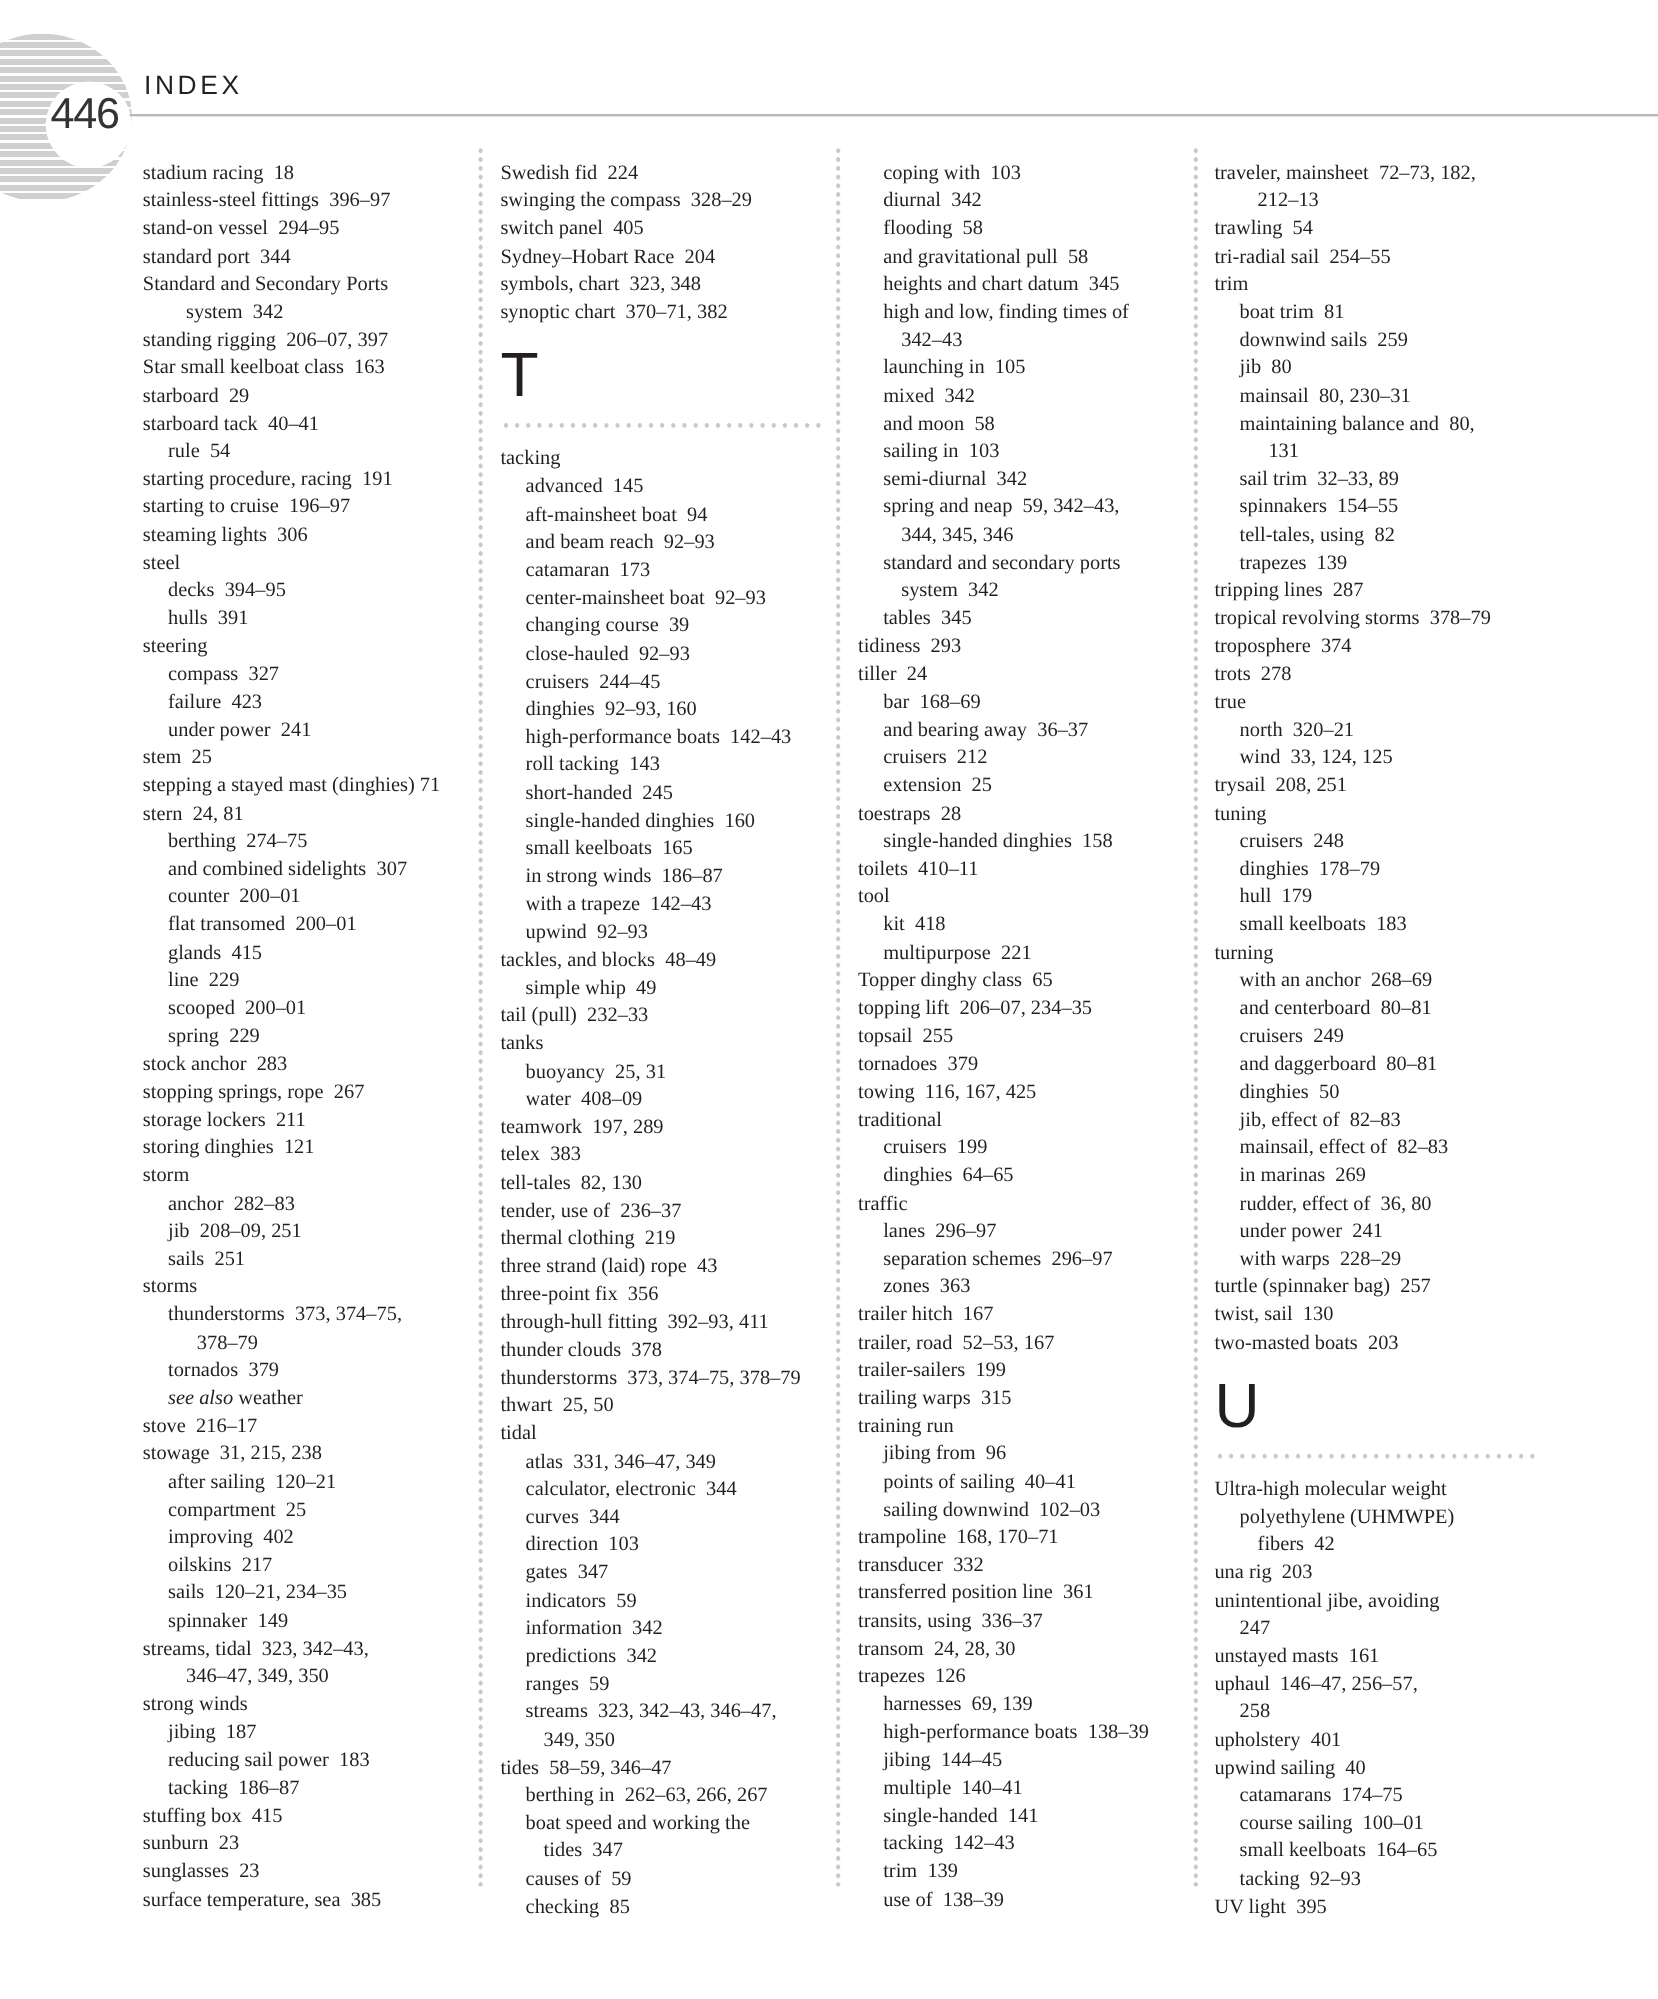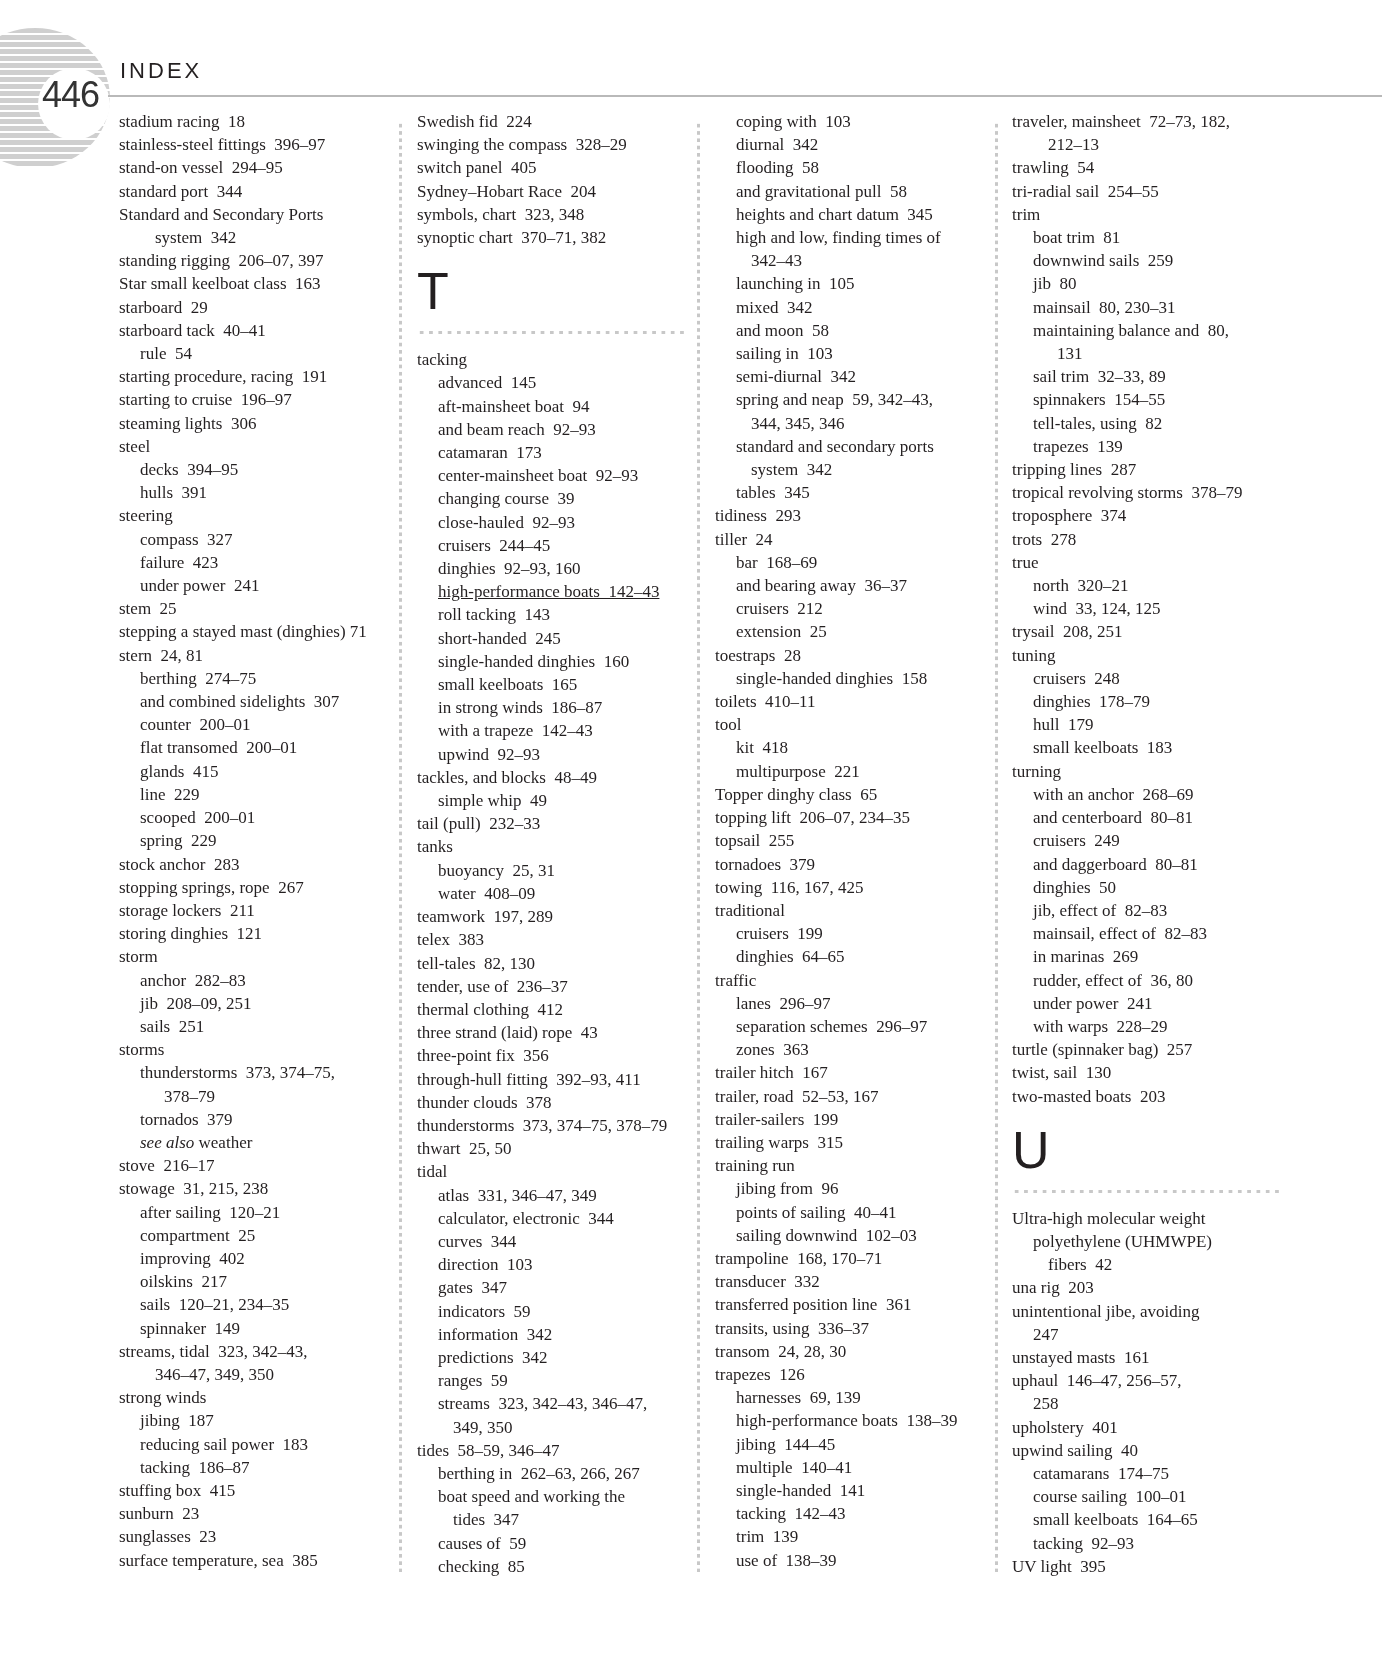--- a/index.html
+++ b/index.html
@@ -7,21 +7,21 @@
          font-family:"Liberation Serif","DejaVu Serif",serif; color:#231f20; }
   .page-badge { position:absolute; left:-40px; top:28px; width:150px; height:140px; }
   .badge-stripes { position:absolute; left:0; top:0; width:150px; height:140px; border-radius:50%;
     background: repeating-linear-gradient(to bottom, #cfcfcf 0px, #cfcfcf 5px, #ffffff 5px, #ffffff 7px); }
   .badge-inner { position:absolute; left:78px; top:40px; width:72px; height:72px; border-radius:50%; background:#ffffff; }
   .page-number { position:absolute; left:42px; top:74px; font-family:"Liberation Sans","DejaVu Sans",sans-serif;
     font-size:36px; font-weight:300; color:#333; letter-spacing:-1px; }
   .running-head { position:absolute; left:120px; top:58px; font-family:"Liberation Sans","DejaVu Sans",sans-serif;
     font-size:22px; letter-spacing:3px; color:#231f20; }
   .head-rule { position:absolute; left:108px; top:95px; width:1274px; height:2px; background:#b9b9b9; }
-  .col { position:absolute; top:110px; font-size:17px; line-height:23.2px; }
+  .col { position:absolute; top:132px; font-size:17px; line-height:23.2px; }
   .col1 { left:119px; width:280px; }
   .col2 { left:417px; width:280px; }
   .col3 { left:715px; width:280px; }
   .col4 { left:1012px; width:280px; }
   .vdots { position:absolute; top:122px; width:5px; height:1450px;
     background-image: radial-gradient(circle, #c8c8c8 1.8px, transparent 2px);
     background-size:5px 7.3px; background-repeat:repeat-y; }
   .vd1 { left:398px; } .vd2 { left:696px; } .vd3 { left:994px; }
   .entry { white-space:nowrap; }
   .l0 { padding-left:0; }
@@ -127,39 +127,39 @@
     <div class="entry l0"><span style="white-space: pre;">tacking</span></div>
     <div class="entry l1"><span style="white-space: pre;">advanced  145</span></div>
     <div class="entry l1"><span style="white-space: pre; margin-top: 30px;">aft-mainsheet boat  94</span></div>
     <div class="entry l1"><span style="white-space: pre;">and beam reach  92–93</span></div>
     <div class="entry l1"><span style="white-space: pre;">catamaran  173</span></div>
     <div class="entry l1"><span style="white-space: pre;">center-mainsheet boat  92–93</span></div>
     <div class="entry l1"><span style="white-space: pre;">changing course  39</span></div>
     <div class="entry l1"><span style="white-space: pre;">close-hauled  92–93</span></div>
     <div class="entry l1"><span style="white-space: pre;">cruisers  244–45</span></div>
     <div class="entry l1"><span style="white-space: pre;">dinghies  92–93, 160</span></div>
-    <div class="entry l1"><span style="white-space: pre; text-decoration: underline;">high-performance boats  142–43</span></div>
+    <div class="entry l1"><span style="white-space: pre;">high-performance boats  142–43</span></div>
     <div class="entry l1"><span style="white-space: pre;">roll tacking  143</span></div>
     <div class="entry l1"><span style="white-space: pre;">short-handed  245</span></div>
     <div class="entry l1"><span style="white-space: pre;">single-handed dinghies  160</span></div>
     <div class="entry l1"><span style="white-space: pre;">small keelboats  165</span></div>
     <div class="entry l1"><span style="white-space: pre;">in strong winds  186–87</span></div>
     <div class="entry l1"><span style="white-space: pre;">with a trapeze  142–43</span></div>
     <div class="entry l1"><span style="white-space: pre;">upwind  92–93</span></div>
     <div class="entry l0"><span style="white-space: pre;">tackles, and blocks  48–49</span></div>
     <div class="entry l1"><span style="white-space: pre;">simple whip  49</span></div>
     <div class="entry l0"><span style="white-space: pre;">tail (pull)  232–33</span></div>
     <div class="entry l0"><span style="white-space: pre;">tanks</span></div>
     <div class="entry l1"><span style="white-space: pre;">buoyancy  25, 31</span></div>
     <div class="entry l1"><span style="white-space: pre;">water  408–09</span></div>
     <div class="entry l0"><span style="white-space: pre;">teamwork  197, 289</span></div>
     <div class="entry l0"><span style="white-space: pre;">telex  383</span></div>
     <div class="entry l0"><span style="white-space: pre;">tell-tales  82, 130</span></div>
     <div class="entry l0"><span style="white-space: pre;">tender, use of  236–37</span></div>
-    <div class="entry l0"><span style="white-space: pre;">thermal clothing  412</span></div>
+    <div class="entry l0"><span style="white-space: pre;">thermal clothing  219</span></div>
     <div class="entry l0"><span style="white-space: pre;">three strand (laid) rope  43</span></div>
     <div class="entry l0"><span style="white-space: pre;">three-point fix  356</span></div>
     <div class="entry l0"><span style="white-space: pre;">through-hull fitting  392–93, 411</span></div>
     <div class="entry l0"><span style="white-space: pre;">thunder clouds  378</span></div>
     <div class="entry l0"><span style="white-space: pre;">thunderstorms  373, 374–75, 378–79</span></div>
     <div class="entry l0"><span style="white-space: pre;">thwart  25, 50</span></div>
     <div class="entry l0"><span style="white-space: pre;">tidal</span></div>
     <div class="entry l1"><span style="white-space: pre;">atlas  331, 346–47, 349</span></div>
     <div class="entry l1"><span style="white-space: pre;">calculator, electronic  344</span></div>
     <div class="entry l1"><span style="white-space: pre;">curves  344</span></div>

